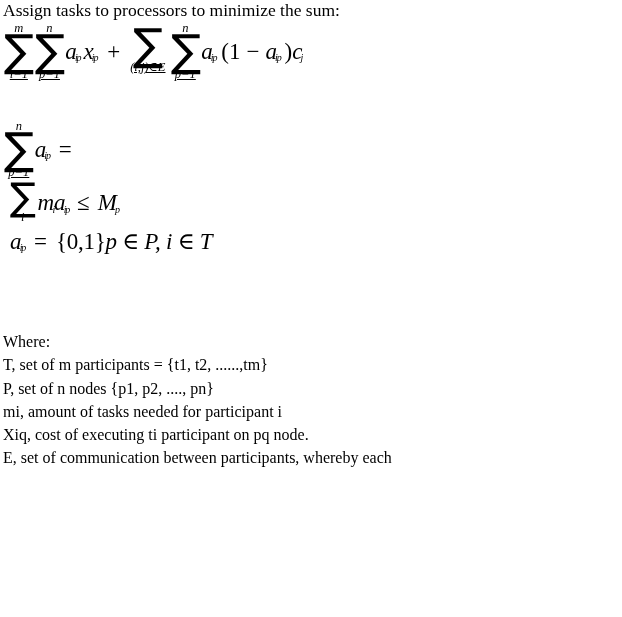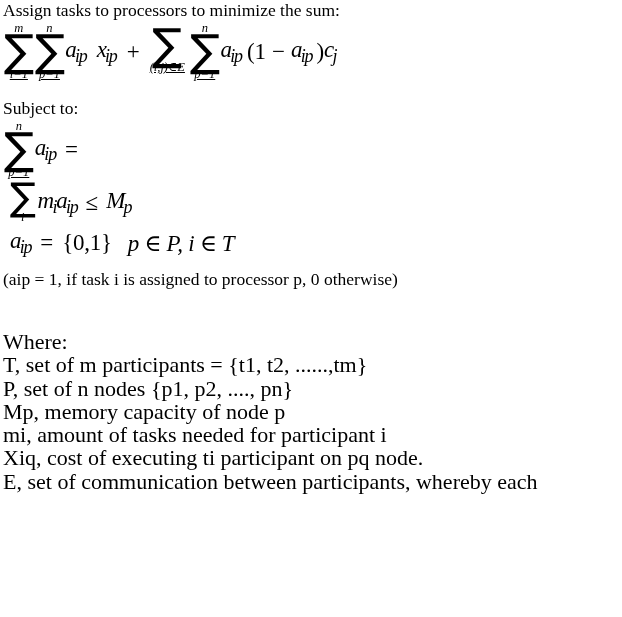--- a/index.html
+++ b/index.html
@@ -60,21 +60,21 @@
     font-style: normal;
     line-height: 0.86;
     transform: scaleX(1.02);
   }
   .term {
     font-size: 23px;
     font-style: italic;
     letter-spacing: -0.3px;
   }
   .term .sub {
-    font-size: 18px;
+    font-size: 10px;
     vertical-align: -0.28em;
     font-style: italic;
     letter-spacing: -1.2px;
     margin-left: -1.5px;
   }
   .op {
     font-size: 23px;
     font-style: normal;
     padding: 0 6px;
   }
@@ -130,21 +130,21 @@
   }
 
   
   #where-block {
     position: absolute;
     left: 3px;
     top: 330px;
     width: 616px;
   }
   #where-block .line {
-    font-size: 22px;
+    font-size: 16px;
     line-height: 23.3px;
     white-space: nowrap;
   }
   #where-block .wrap {
     white-space: normal;
     text-indent: 0;
   }
   .hang {
     padding-left: 58px;
   }
@@ -161,42 +161,41 @@
       <span class="lim top">m</span>
       <span class="sigma">∑</span>
       <span class="lim bot">i=1</span>
     </span>
     <span class="bigsum">
       <span class="lim top">n</span>
       <span class="sigma">∑</span>
       <span class="lim bot">p=1</span>
     </span>
     <span class="term"><span>a</span><span class="sub">ip</span></span>
-    <span class="term" style="margin-left:10px"><span>x</span><span class="sub">ip</span></span>
+    <span class="term" style="margin-left:3px"><span>x</span><span class="sub">ip</span></span>
     <span class="op" style="padding:0 10px">+</span>
     <span class="bigsum">
       <span class="lim top"></span>
       <span class="sigma">∑</span>
       <span class="lim bot">(i,j)∈E</span>
     </span>
     <span class="bigsum" style="margin-left:4px">
       <span class="lim top">n</span>
       <span class="sigma">∑</span>
       <span class="lim bot">p=1</span>
     </span>
     <span class="term"><span>a</span><span class="sub">ip</span></span>
     <span class="paren" style="margin-left:5px">(</span>
     <span class="paren">1</span>
     <span class="op">−</span>
     <span class="term"><span>a</span><span class="sub">ip</span></span>
     <span class="paren" style="margin-left:4px">)</span>
     <span class="term"><span>c</span><span class="sub">j</span></span>
   </div>
 
-  <div class="line" id="subject-label">Subject to:</div>
 
   <div class="math" id="constraint-1">
     <span class="bigsum">
       <span class="lim top">n</span>
       <span class="sigma">∑</span>
       <span class="lim bot">p=1</span>
     </span>
     <span class="term"><span>a</span><span class="sub">ip</span></span>
     <span class="op" style="padding:0 9px">=</span>
   </div>
@@ -209,28 +208,26 @@
     <span class="term"><span>m</span><span class="sub">i</span></span>
     <span class="term"><span>a</span><span class="sub">ip</span></span>
     <span class="op" style="padding:0 8px">≤</span>
     <span class="term"><span>M</span><span class="sub">p</span></span>
   </div>
 
   <div class="math" id="constraint-3">
     <span class="term"><span>a</span><span class="sub">ip</span></span>
     <span class="op" style="padding:0 9px">=</span>
     <span class="term" style="font-style:normal">{0,1}</span>
-    <span class="term" style="margin-left:16px">p ∈ P, i ∈ T</span>
-  </div>
-
-  <div class="line" id="note">(aip = 1, if task i is assigned to processor p, 0 otherwise)</div>
+    <span class="term" style="margin-left:0">p ∈ P, i ∈ T</span>
+  </div>
+
 
   <div id="where-block">
     <div class="line">Where:</div>
     <div class="line">T, set of m participants = {t1, t2, ......,tm}</div>
     <div class="line">P, set of n nodes  {p1, p2, ...., pn}</div>
-    <div class="line">Mp, memory capacity of node p</div>
     <div class="line">mi, amount of tasks needed for participant i</div>
     <div class="line">Xiq, cost of executing ti participant on pq node.</div>
     <div class="line">E, set of communication between participants, whereby each</div>
   </div>
 
 </div>
 
 </body></html>

